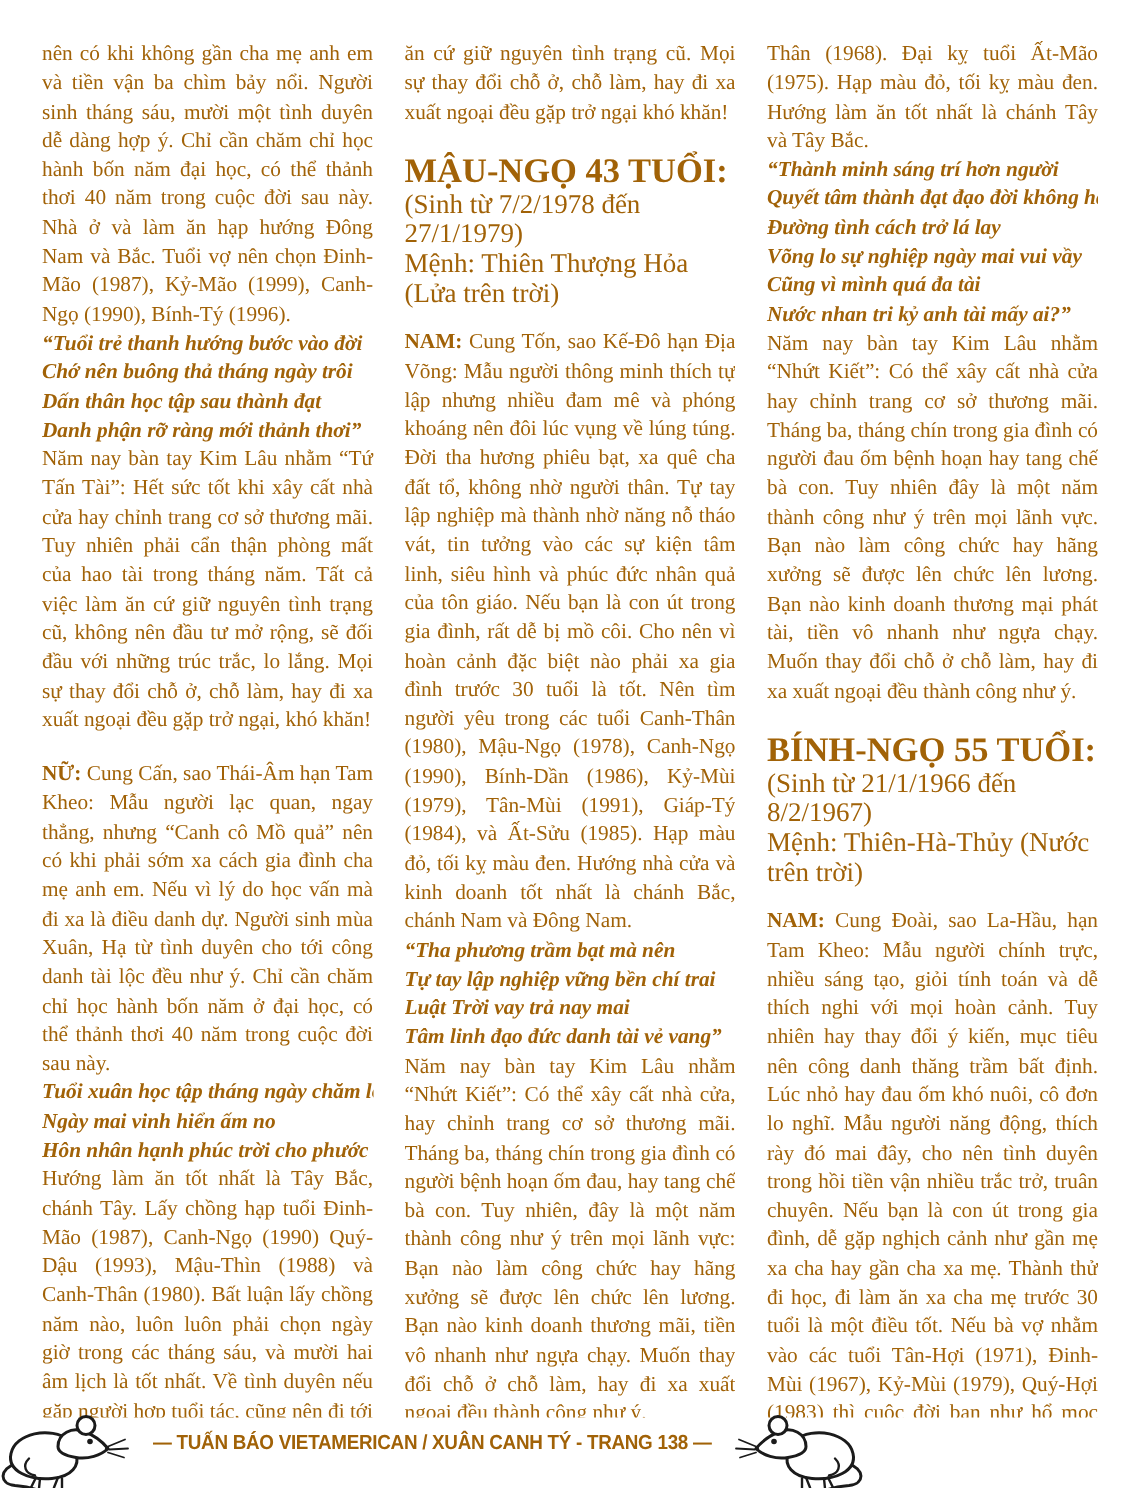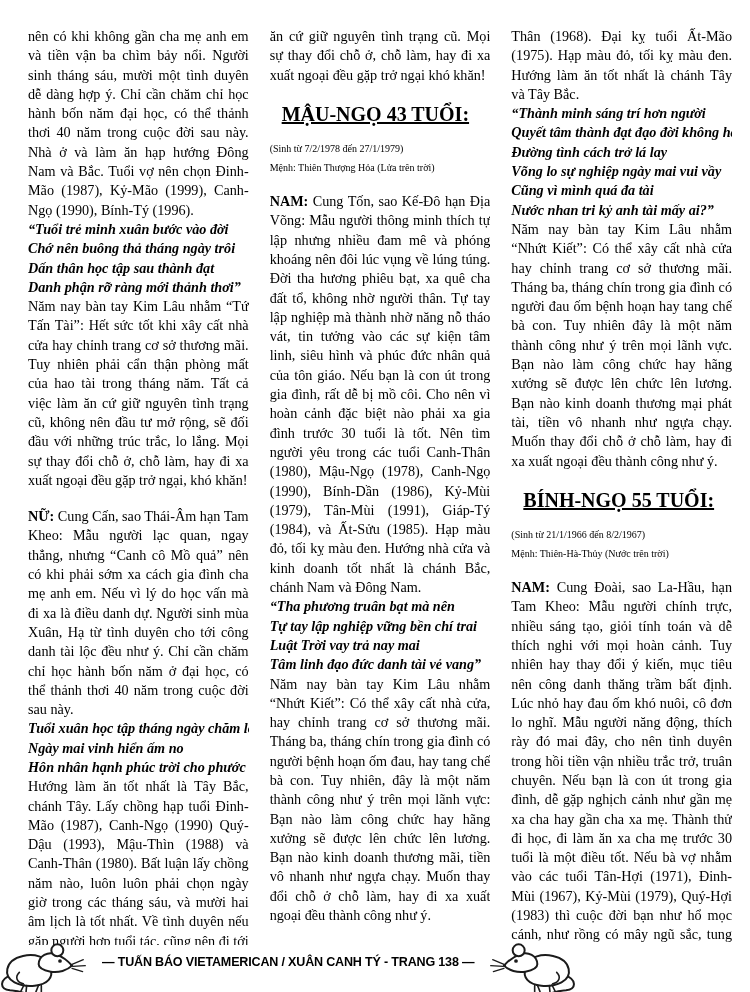--- a/index.html
+++ b/index.html
@@ -1,48 +1,48 @@
 <!DOCTYPE html>
 <html><head>
 <meta charset="utf-8">
 <style>
   html,body{margin:0;padding:0;background:#e8e8e8;}
-  .page{position:relative;width:750px;height:992px;background:#ffffff;color:#000000;
+  .page{position:relative;width:750px;height:992px;background:#ffffff;color:#a16207;
         font-family:"Liberation Serif","DejaVu Serif",serif;overflow:hidden;}
   .cols{position:absolute;left:28px;top:27px;width:704px;height:918px;
         display:grid;grid-template-columns:repeat(3,1fr);column-gap:21px;overflow:hidden;}
   .col{overflow:hidden;}
   .para{margin:0;font-size:14.2px;line-height:19.3px;text-align:justify;}
   .gap{margin-top:17px;}
   .lead{font-weight:bold;}
   .poem{font-style:italic;font-weight:600;font-size:14.2px;line-height:19.3px;}
   .poem-line{white-space:nowrap;}
   .heading{margin-top:16px;margin-bottom:14px;}
-  .h-title{margin:12px;font-size:20px;line-height:26px;font-weight:bold;text-decoration:underline;}
-  .h-sub{font-size:10px;line-height:19.6px;font-family:Liberation Serif, serif;}
+  .h-title{margin:0;font-size:23px;line-height:26px;font-weight:bold;}
+  .h-sub{font-size:18px;line-height:19.6px;font-family:Liberation Serif, serif;}
   .footer{position:absolute;left:0;bottom:0;width:100%;height:54px;overflow:hidden;
           display:flex;align-items:flex-start;}
   .footer-text{font-family:"Liberation Sans","DejaVu Sans",sans-serif;font-weight:bold;
           font-size:13.5px;letter-spacing:-0.2px;margin-top:16px;white-space:nowrap;
           transform:scaleX(0.93);transform-origin:center;}
   .rat{width:88px;height:64px;flex:0 0 auto;margin-top:3px;}
   .rat svg{display:block;width:100%;height:100%;}
   .rat.flip svg{transform:scaleX(-1);}
 </style>
 </head>
 <body>
 
 <div class="page">
 
   <div class="cols">
 
     <div class="col">
       <p class="para">nên có khi không gần cha mẹ anh em và tiền vận ba chìm bảy nổi. Người sinh tháng sáu, mười một tình duyên dễ dàng hợp ý. Chỉ cần chăm chỉ học hành bốn năm đại học, có thể thảnh thơi 40 năm trong cuộc đời sau này. Nhà ở và làm ăn hạp hướng Đông Nam và Bắc. Tuổi vợ nên chọn Đinh-Mão (1987), Kỷ-Mão (1999), Canh-Ngọ (1990), Bính-Tý (1996).</p>
       <div class="poem">
-        <div class="poem-line">“Tuổi trẻ minh xuân bước vào đời</div>
+        <div class="poem-line">“Tuổi trẻ thanh hướng bước vào đời</div>
         <div class="poem-line">Chớ nên buông thả tháng ngày trôi</div>
         <div class="poem-line">Dấn thân học tập sau thành đạt</div>
         <div class="poem-line">Danh phận rỡ ràng mới thảnh thơi”</div>
       </div>
       <p class="para">Năm nay bàn tay Kim Lâu nhằm “Tứ Tấn Tài”: Hết sức tốt khi xây cất nhà cửa hay chỉnh trang cơ sở thương mãi.  Tuy nhiên phải cẩn thận phòng mất của hao tài trong tháng năm. Tất cả việc làm ăn cứ giữ nguyên tình trạng cũ, không nên đầu tư mở rộng, sẽ đối đầu với những trúc trắc, lo lắng. Mọi sự thay đổi chỗ ở, chỗ làm, hay đi xa xuất ngoại đều gặp trở ngại, khó khăn!</p>
       <p class="para gap"><b class="lead">NỮ:</b><span> Cung Cấn, sao Thái-Âm hạn Tam Kheo: Mẫu người lạc quan, ngay thẳng, nhưng “Canh cô Mồ quả” nên có khi phải sớm xa cách gia đình cha mẹ anh em. Nếu vì lý do học vấn mà đi xa là điều danh dự. Người sinh mùa Xuân, Hạ từ tình duyên cho tới công danh tài lộc đều như ý. Chỉ cần chăm chỉ học hành bốn năm ở đại học, có thể thảnh thơi 40 năm trong cuộc đời sau này.</span></p>
       <div class="poem">
         <div class="poem-line">Tuổi xuân học tập tháng ngày chăm lo</div>
         <div class="poem-line">Ngày mai vinh hiển ấm no</div>
         <div class="poem-line">Hôn nhân hạnh phúc trời cho phước đầy”</div>
@@ -52,21 +52,21 @@
 
     <div class="col">
       <p class="para">ăn  cứ giữ nguyên tình trạng cũ. Mọi sự thay đổi chỗ ở, chỗ làm, hay đi xa xuất ngoại đều gặp trở ngại khó khăn!</p>
       <div class="heading">
         <h2 class="h-title">MẬU-NGỌ 43 TUỔI:</h2>
         <div class="h-sub">(Sinh từ 7/2/1978 đến 27/1/1979)</div>
         <div class="h-sub">Mệnh: Thiên Thượng Hỏa (Lửa trên trời)</div>
       </div>
       <p class="para"><b class="lead">NAM:</b><span> Cung Tốn, sao Kế-Đô hạn Địa Võng: Mẫu người thông minh thích tự lập nhưng nhiều đam mê và phóng khoáng nên đôi lúc vụng về lúng túng. Đời tha hương phiêu bạt, xa quê cha đất tổ, không nhờ người thân. Tự tay lập nghiệp mà thành nhờ năng nỗ tháo vát, tin tưởng vào các sự kiện tâm linh, siêu hình và phúc đức nhân quả của tôn giáo. Nếu bạn là con út trong gia đình, rất dễ bị mồ côi. Cho nên vì hoàn cảnh đặc biệt nào phải xa gia đình trước 30 tuổi là tốt. Nên tìm người yêu trong các tuổi Canh-Thân (1980), Mậu-Ngọ (1978), Canh-Ngọ (1990), Bính-Dần (1986), Kỷ-Mùi (1979), Tân-Mùi (1991), Giáp-Tý (1984), và Ất-Sửu (1985). Hạp màu đỏ, tối kỵ màu đen. Hướng nhà cửa và kinh doanh tốt nhất là chánh Bắc, chánh Nam và Đông Nam.</span></p>
       <div class="poem">
-        <div class="poem-line">“Tha phương truân bạt mà nên</div>
+        <div class="poem-line">“Tha phương trầm bạt mà nên</div>
         <div class="poem-line">Tự tay lập nghiệp vững bền chí trai</div>
         <div class="poem-line">Luật Trời vay trả nay mai</div>
         <div class="poem-line">Tâm linh đạo đức danh tài vẻ vang”</div>
       </div>
       <p class="para">Năm nay bàn tay Kim Lâu nhằm “Nhứt Kiết”: Có thể xây cất nhà cửa, hay chỉnh trang cơ sở thương mãi. Tháng ba, tháng chín trong gia đình có người bệnh hoạn ốm đau, hay tang chế bà con. Tuy nhiên, đây là một năm thành công như ý trên mọi lãnh vực: Bạn nào làm công chức hay hãng xưởng sẽ được lên chức lên lương. Bạn nào kinh doanh thương mãi, tiền vô nhanh như ngựa chạy. Muốn thay đổi chỗ ở chỗ làm, hay đi xa xuất ngoại đều thành công như ý.</p>
 
     </div>
 
     <div class="col">
       <p class="para">Thân (1968). Đại kỵ tuổi Ất-Mão (1975). Hạp màu đỏ, tối kỵ màu đen. Hướng làm ăn tốt nhất là chánh Tây và Tây Bắc.</p>

